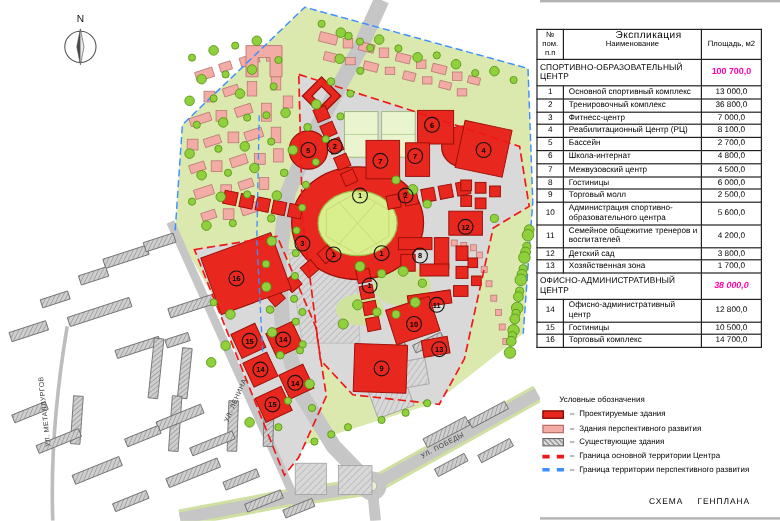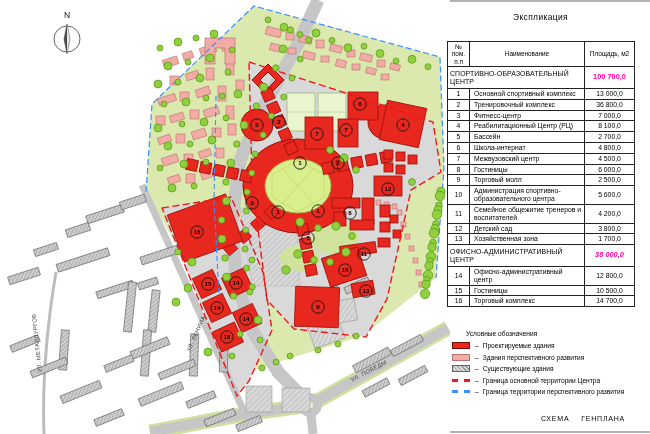--- a/index.html
+++ b/index.html
@@ -4,23 +4,23 @@
 <style>
   html,body{margin:0;padding:0;}
   body{width:650px;height:434px;position:relative;background:#fff;
        font-family:"Liberation Sans",sans-serif;color:#000;overflow:hidden;}
   .frame{position:absolute;left:0;width:650px;height:2px;background:#b3b3b3;}
   #frame-top{top:0;} #frame-bottom{top:431px;}
 
   #map{position:absolute;left:0;top:0;}
 
   
-  #expl-title{position:absolute;left:447px;top:12px;width:187px;text-align:center;
+  #expl-title{position:absolute;left:447px;top:24px;width:187px;text-align:center;
               font-size:8.4px;letter-spacing:.4px;}
-  #expl{position:absolute;left:447px;top:41px;width:187px;border-collapse:collapse;
+  #expl{position:absolute;left:447px;top:24px;width:187px;border-collapse:collapse;
         font-size:6.8px;line-height:1.15;table-layout:fixed;}
   #expl td,#expl th{border:1px solid #222;padding:1px 2px;vertical-align:middle;
         font-weight:normal;overflow:hidden;}
   #expl th{font-size:6.4px;text-align:center;}
   #expl .c-num{text-align:center;width:20px;}
   #expl .c-name{text-align:left;padding-left:4px;}
   #expl .c-area{text-align:center;width:46px;}
   #expl .sec-name{font-size:6.9px;padding:2.5px 2px;letter-spacing:.1px;}
   #expl .sec-area{font-weight:bold;font-size:7.4px;text-align:center;}
 

